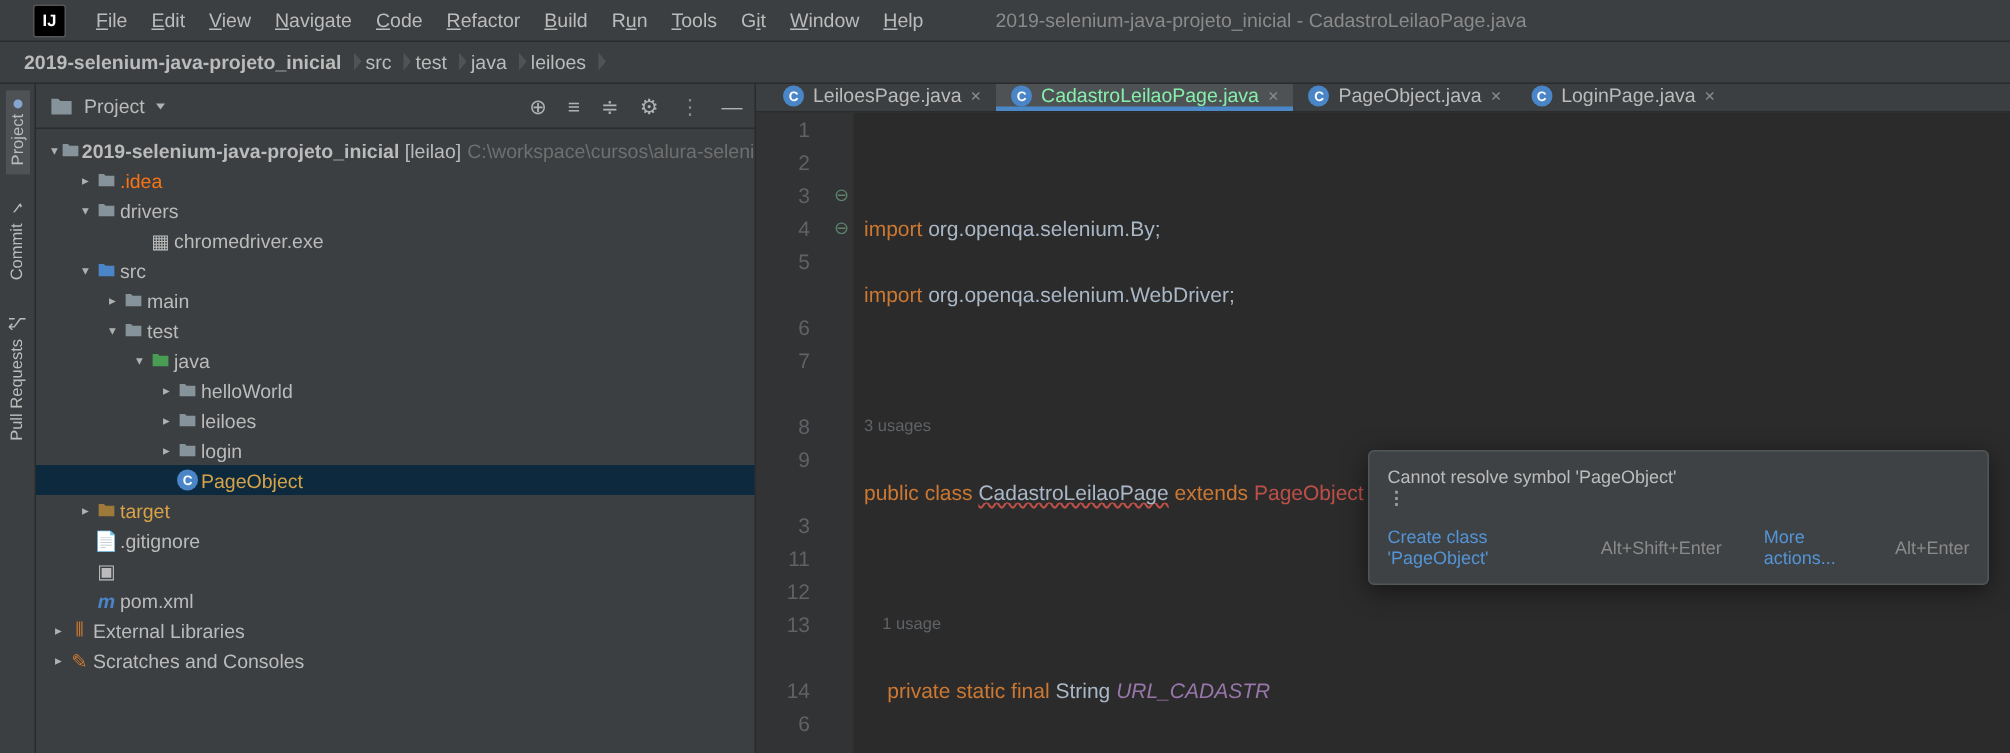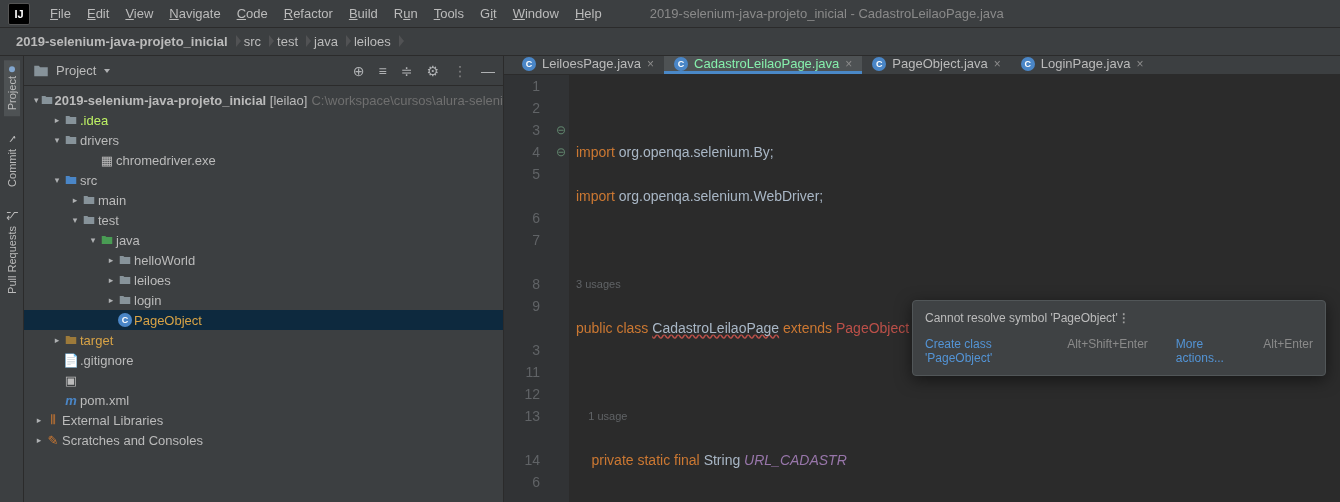--- a/index.html
+++ b/index.html
@@ -1,19 +1,19 @@
 <!DOCTYPE html>
 <html><head>
 <meta charset="utf-8">
 <style>
 * { margin: 0; padding: 0; box-sizing: border-box; font-family: "Segoe UI", Arial, sans-serif; }
 body { background: #2b2b2b; color: #bbbbbb; font-size: 13px; width: 1340px; height: 502px; overflow: hidden; position: relative; }
 
 
-.menu-bar { background: #3c3f41; height: 28px; display: flex; align-items: center; padding: 0 4px; border-bottom: 1px solid #2b2b2b; }
+.menu-bar { background: #3c3f41; height: 28px; display: flex; align-items: center; padding: 0 18px; border-bottom: 1px solid #2b2b2b; }
 .app-logo { width: 22px; height: 22px; background: #000; color: #fff; display: flex; align-items: center; justify-content: center; font-weight: bold; font-size: 11px; border-radius: 2px; margin: 0 12px 0 4px; border: 1px solid #555;}
 .menu-item { padding: 4px 8px; cursor: default; }
 .menu-item .u { text-decoration: underline; }
 .title-text { margin-left: 40px; color: #8a8a8a; }
 
 
 .breadcrumb-bar { background: #3c3f41; height: 28px; display: flex; align-items: center; padding: 0 10px; border-bottom: 1px solid #2b2b2b; }
 .bc-item { padding: 2px 10px 2px 6px; position: relative; }
 .bc-item .sep { width: 0; height: 0; border-left: 5px solid #515254; border-top: 6px solid transparent; border-bottom: 6px solid transparent; position: absolute; right: -3px; top: 3px; }
 .bc-bold { font-weight: bold; }
@@ -40,21 +40,21 @@
 .tree { overflow: auto; flex: 1; padding: 4px 0; }
 .tree-row { display: flex; align-items: center; height: 20px; padding-right: 8px; white-space: nowrap; }
 .tree-row.sel { background: #0d293e; }
 .arrow { width: 10px; font-size: 9px; color: #aeb0b2; text-align:center; }
 .arrow.none { visibility: hidden; }
 .ico { width: 18px; display: inline-flex; align-items:center; justify-content:center; }
 .folder { fill: #87939a; }
 .folder.oj { fill: #9d7a3a; }
 .folder.blue { fill: #4a86c7; }
 .file-lbl { color: #bbbbbb; }
-.file-lbl.dim { color: #bef264; }
+.file-lbl.dim { color: #f97316; }
 .file-lbl.hl { color: #d8a346; }
 .file-lbl.bold { font-weight: bold; }
 .path-dim { color: #6f6f6f; margin-left: 4px; }
 
 
 .editor-wrap { flex: 1; display: flex; flex-direction: column; background: #2b2b2b; position:relative; }
 .tabs { height: 30px; background: #3c3f41; display: flex; align-items: stretch; border-bottom: 1px solid #2b2b2b; padding-left:8px; }
 .tab { display: flex; align-items: center; gap: 6px; padding: 0 10px; color: #bbbbbb; border-bottom: 3px solid transparent; }
 .tab.active { border-bottom-color: #4a88c7; background:#4e5254; }
 .tab .cico { width:14px; height:14px; border-radius:50%; background:#4a86c7; color:#fff; font-size:9px; font-weight:bold; display:inline-flex; align-items:center; justify-content:center;}
@@ -66,23 +66,23 @@
 .gutter2 { width: 14px; background:#313335; border-right:1px solid #2b2b2b; color:#5f826b; font-size:12px; display:flex; flex-direction:column; }
 .gutter2 div, .gutter div { height:22px; }
 .code { flex:1; padding-left:6px; color:#a9b7c6; white-space:pre; position:relative;}
 .kw { color:#cc7832; }
 .err { color:#bc5049; }
 .wavy { text-decoration: underline wavy #bc5049; text-decoration-skip-ink: none;}
 .hint { color:#606366; font-size:11px; }
 .ital { font-style: italic; color:#9876AA; }
 
 .tooltip { position:absolute; top:244px; right:14px; width:414px; background:#3f4244; border:1px solid #515658; box-shadow:0 4px 16px rgba(0,0,0,0.5); border-radius:4px; font-size:12px; font-family:"Segoe UI",Arial,sans-serif; }
-.tt-top { padding:10px 12px 6px; color:#bcbcbc; display:flex; }
+.tt-top { padding:10px 12px 6px; color:#bcbcbc; display:flex; flex-direction:column;}
 .tt-dots { color:#9e9e9e; letter-spacing:1px; font-weight:bold;}
-.tt-bot { padding:6px 12px 10px; display:flex; gap:14px;}
+.tt-bot { padding:6px 12px 10px; display:flex; align-items:center; gap:14px;}
 .lnk { color:#5394d6; cursor:pointer; }
 .shortcut { color:#8a8a8a; }
 
 svg.folder-ico { width:16px; height:14px; }
 .caret { width: 0; height: 0; border-left: 3px solid transparent; border-right: 3px solid transparent; border-top: 4px solid #afb1b3; display:inline-block; margin-left:2px; vertical-align:2px;}
 </style>
 </head>
 <body>
 
 <div class="menu-bar">

